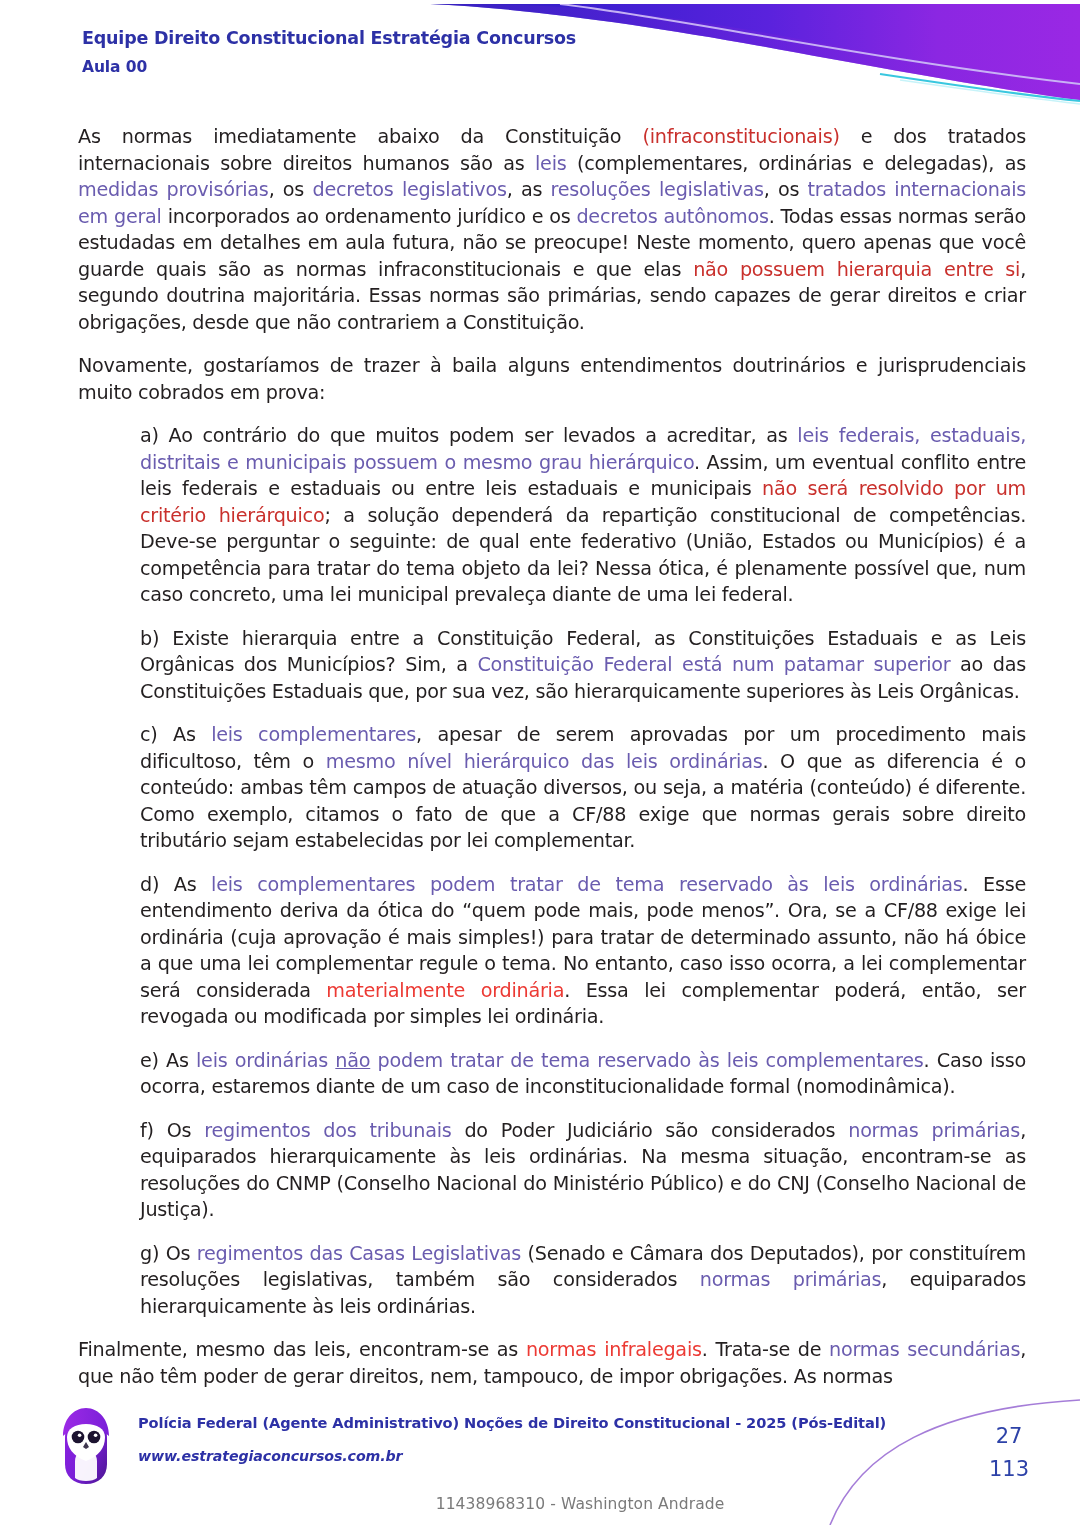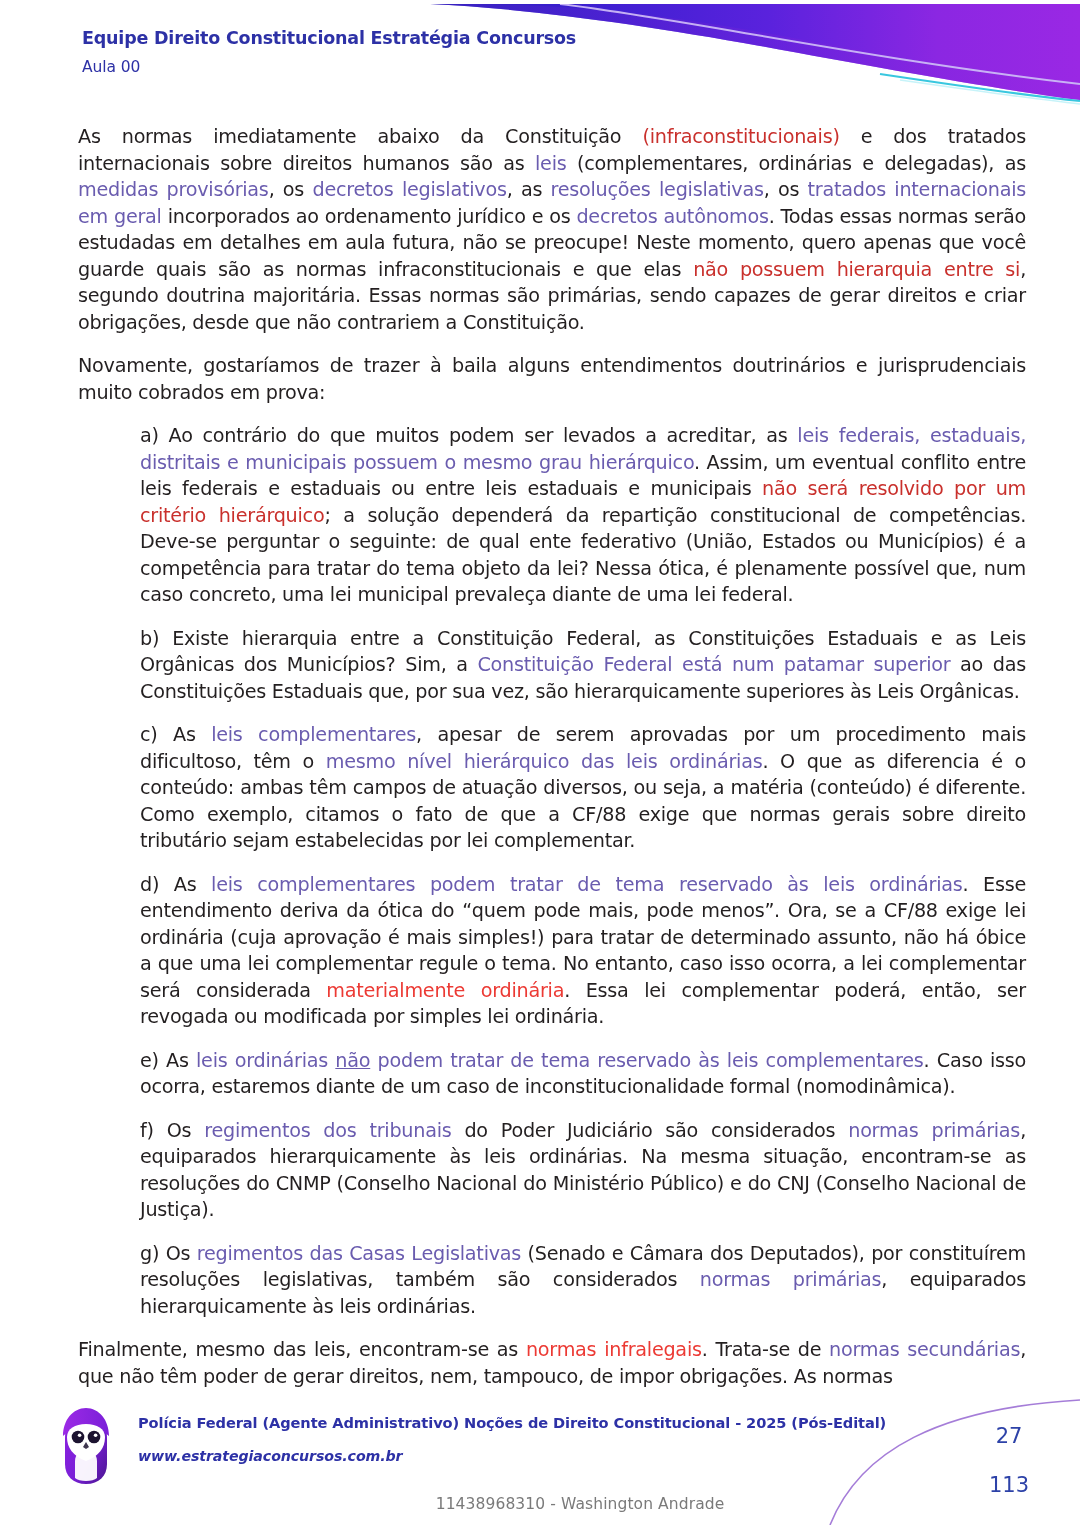--- a/index.html
+++ b/index.html
@@ -41,21 +41,21 @@
     font-family: "DejaVu Sans", "Liberation Sans", sans-serif;
     font-size: 17.5px;
     font-weight: bold;
     color: #2d31a6;
     letter-spacing: -0.2px;
     white-space: nowrap;
   }
   .header-line2 {
     margin-top: 12px;
     font-size: 15.5px;
-    font-weight: normal;
+    font-weight: bold;
     color: #2d31a6;
     letter-spacing: -0.1px;
   }
 
   
   .content {
     position: absolute;
     left: 78px;
     top: 124px;
     width: 948px;
@@ -129,21 +129,21 @@
     top: 36px;
     text-align: center;
     width: 58px;
   }
   .page-num {
     font-size: 21px;
     color: #2d42a8;
     line-height: 1.0;
   }
   .page-num.second {
-    margin-top: 28px;
+    margin-top: 12px;
   }
   .watermark {
     position: absolute;
     left: 0;
     bottom: 12px;
     width: 1080px;
     text-align: center;
     font-size: 15.5px;
     color: #7a7a7a;
     letter-spacing: 0.1px;

